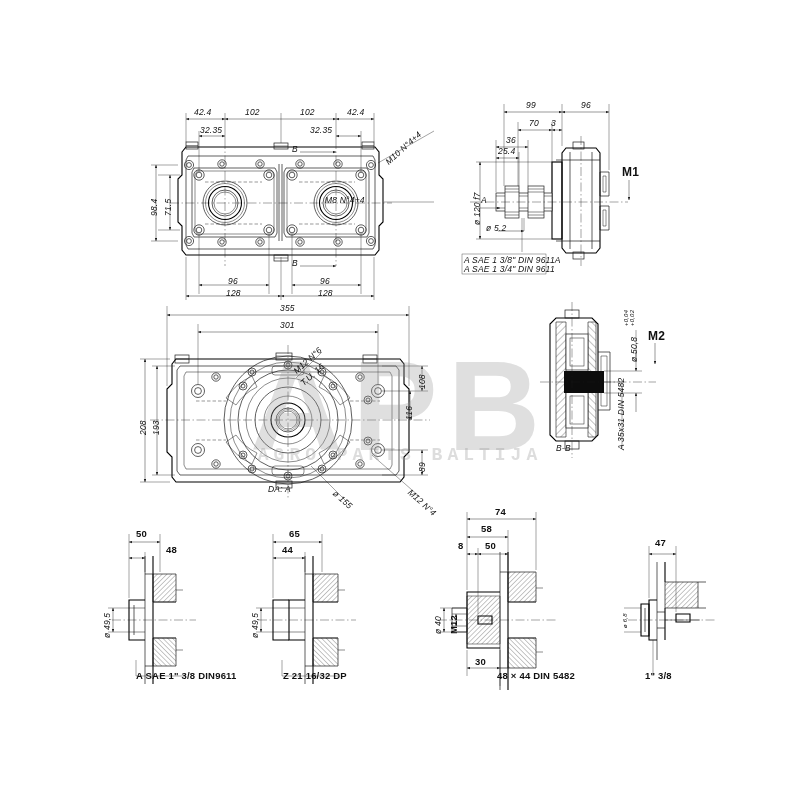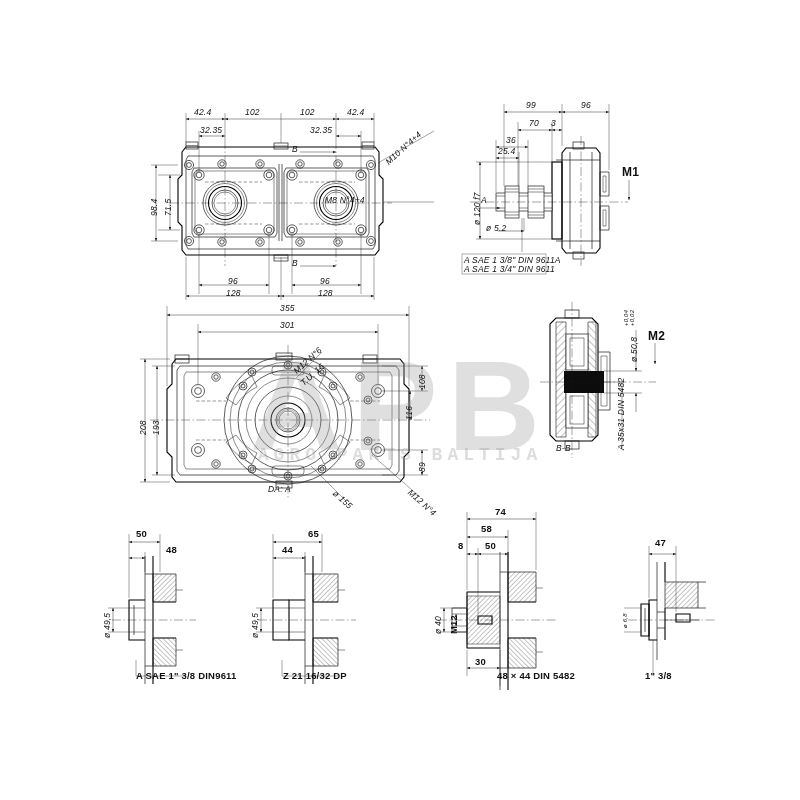--- a/index.html
+++ b/index.html
@@ -652,21 +652,21 @@
   <div class="lbl r45" style="left:299px; top:381px;">T.U. 16</div>
   <div class="lbl" style="left:268px; top:485px;">DA: A</div>
   <div class="lbl rp45" style="left:337px; top:489px;">ø 155</div>
   <div class="lbl rp45" style="left:412px; top:488px;">M12 N°4</div>
 
   <div class="lbl bold" style="left:136px; top:529px;">50</div>
   <div class="lbl bold" style="left:130px; top:545px;padding-left:36px;">48</div>
   <div class="lbl r90" style="left:103px; top:638px;">ø 49,5</div>
   <div class="lbl bold" style="left:136px; top:671px;">A SAE 1" 3/8 DIN9611</div>
 
-  <div class="lbl bold" style="left:289px; top:529px;margin-left:19px;">65</div>
+  <div class="lbl bold" style="left:289px; top:529px;">65</div>
   <div class="lbl bold" style="left:282px; top:545px;">44</div>
   <div class="lbl r90" style="left:251px; top:638px;">ø 49,5</div>
   <div class="lbl bold" style="left:283px; top:671px;">Z 21  16/32  DP</div>
 
   <div class="lbl bold" style="left:495px; top:507px;">74</div>
   <div class="lbl bold" style="left:481px; top:524px;">58</div>
   <div class="lbl bold" style="left:458px; top:541px;">8</div>
   <div class="lbl bold" style="left:485px; top:541px;">50</div>
   <div class="lbl r90" style="left:434px; top:634px;">ø 40</div>
   <div class="lbl bold r90" style="left:449px; top:634px;">M12</div>

